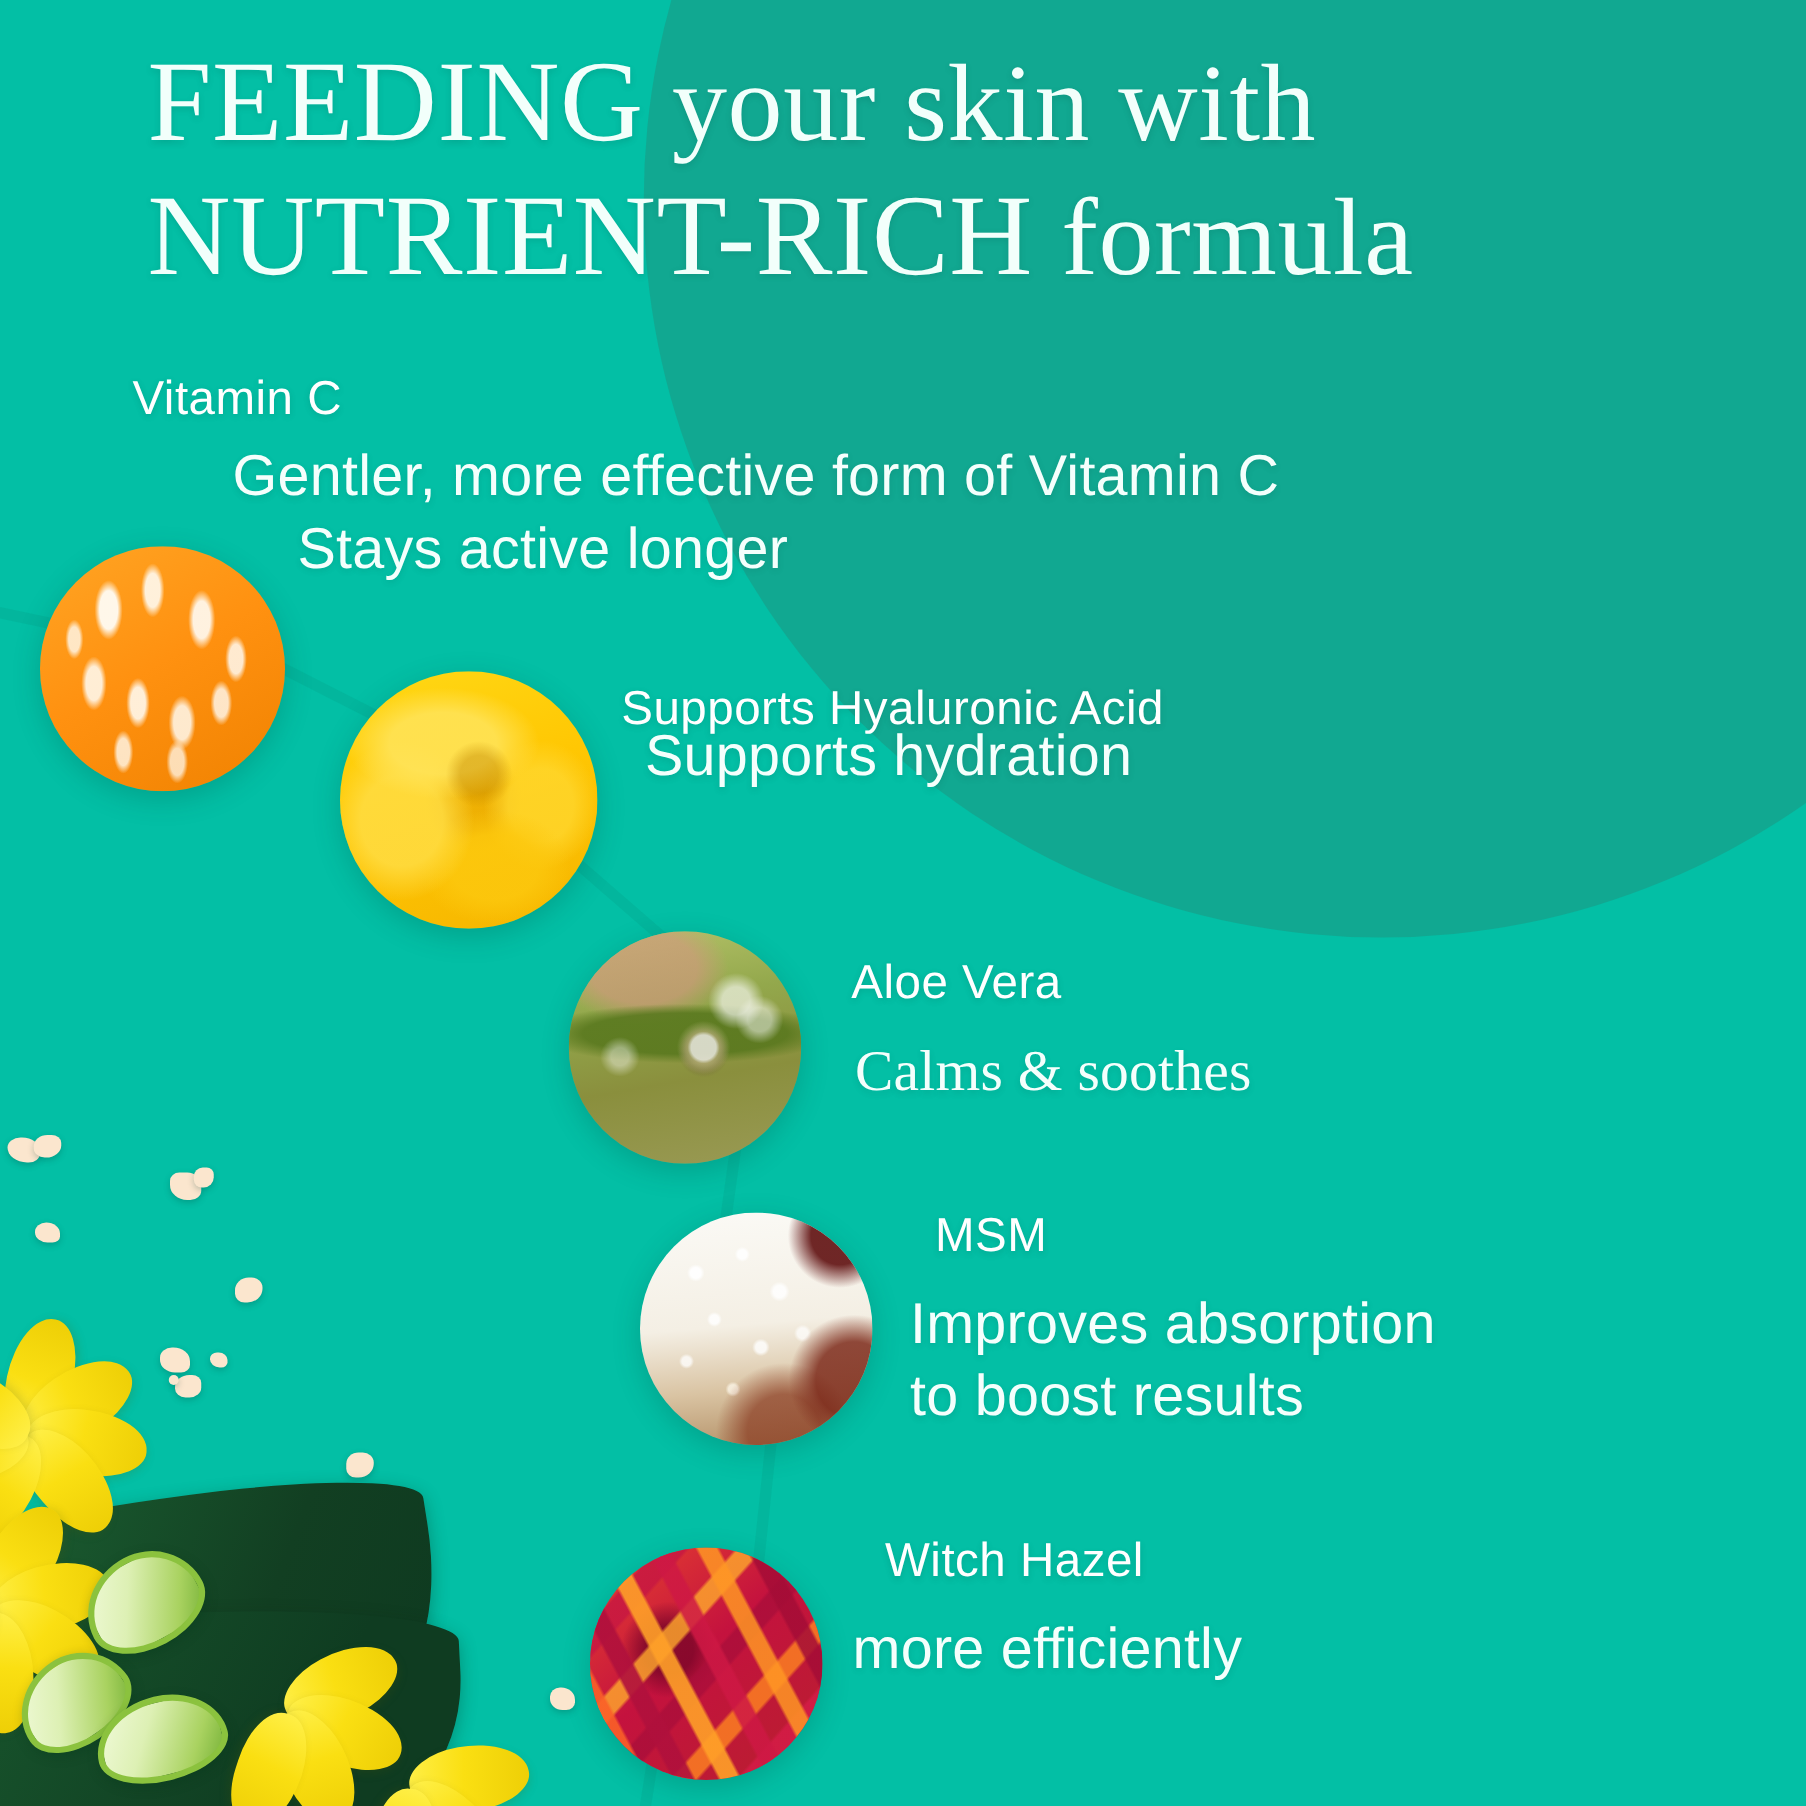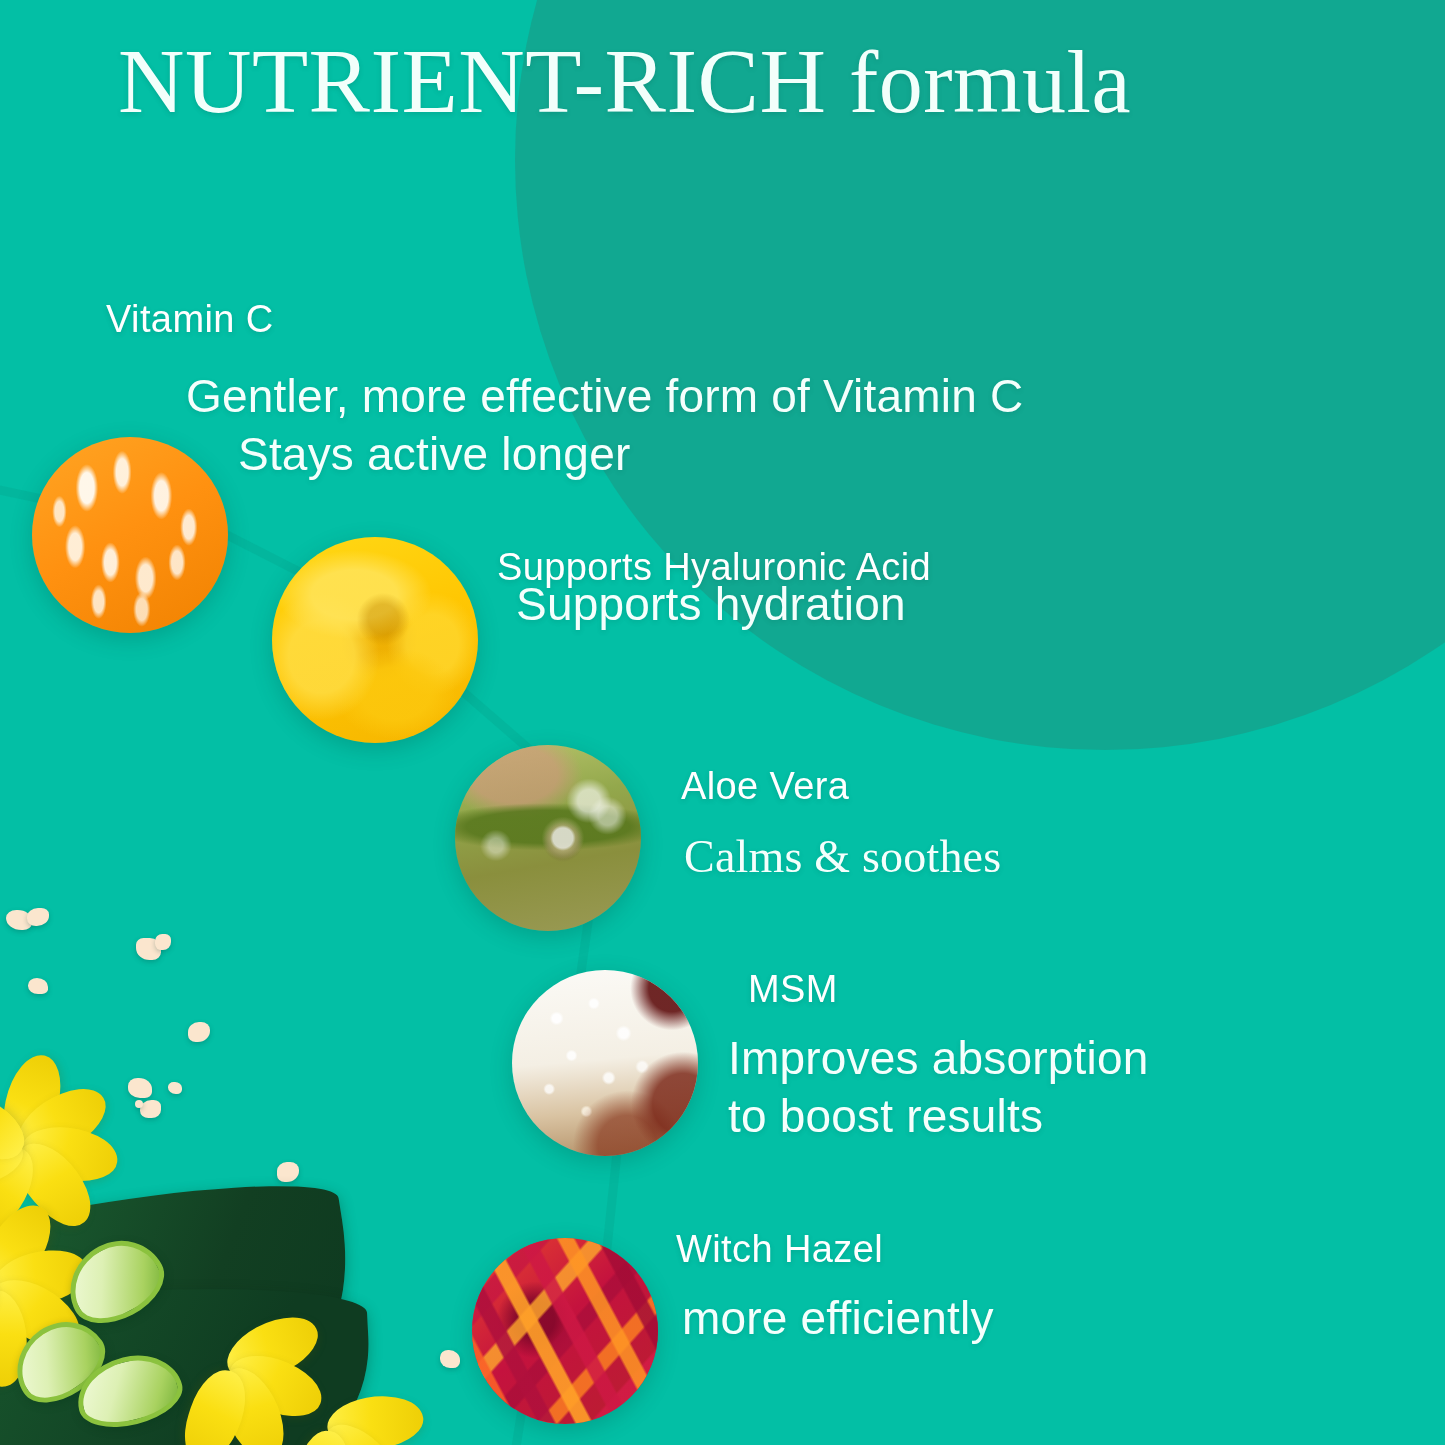--- a/index.html
+++ b/index.html
@@ -145,29 +145,32 @@
 
   <div class="conn" style="left:-10px;top:492px;width:80px;height:9px;transform:rotate(12deg);"></div>
   <div class="conn" style="left:205px;top:555px;width:140px;height:9px;transform:rotate(27deg);"></div>
   <div class="conn" style="left:440px;top:715px;width:110px;height:9px;transform:rotate(41deg);"></div>
   <div class="conn" style="left:580px;top:905px;width:9px;height:85px;transform:rotate(8deg);"></div>
   <div class="conn" style="left:607px;top:1150px;width:9px;height:110px;transform:rotate(6deg);"></div>
   <div class="conn" style="left:515px;top:1395px;width:9px;height:60px;transform:rotate(9deg);"></div>
 
   <div class="headline">
     <div>
+      <span class="big">FEEDING</span><span> your skin with</span>
+    </div>
+    <div>
       <span class="big">NUTRIENT-RICH</span><span> formula</span>
     </div>
   </div>
 
   <div class="circle" style="left:32px;top:437px;width:196px;height:196px;">
     <div class="tex tex-orange"></div>
   </div>
   <div class="ing-title" style="left:106px;top:298px;">Vitamin C</div>
-  <div class="ing-desc" style="left:186px;top:368px;">
+  <div class="ing-desc" style="left:186px;top:352px;">
     <div>Gentler, more effective form of Vitamin C</div>
     <div style="margin-left:52px;">Stays active longer</div>
   </div>
 
   <div class="circle" style="left:272px;top:537px;width:206px;height:206px;">
     <div class="tex tex-flower"></div>
   </div>
   <div class="ing-title" style="left:497px;top:546px;">Supports Hyaluronic Acid</div>
   <div class="ing-desc" style="left:516px;top:576px;">
     <div>Supports hydration</div>
@@ -186,21 +189,21 @@
   </div>
   <div class="ing-title" style="left:748px;top:968px;">MSM</div>
   <div class="ing-desc" style="left:728px;top:1030px;">
     <div>Improves absorption</div>
     <div>to boost results</div>
   </div>
 
   <div class="circle" style="left:472px;top:1238px;width:186px;height:186px;">
     <div class="tex tex-witch"></div>
   </div>
-  <div class="ing-title" style="left:676px;top:1228px;">Witch Hazel</div>
+  <div class="ing-title" style="left:708px;top:1228px;">Witch Hazel</div>
   <div class="ing-desc" style="left:706px;top:1290px;">
     <div style="margin-left:-24px;">more efficiently</div>
   </div>
 
   <div class="flake" style="left:6px;top:910px;width:26px;height:20px;border-radius:40% 55% 35% 60%;"></div>
   <div class="flake" style="left:27px;top:908px;width:22px;height:18px;border-radius:50% 35% 55% 40%;"></div>
   <div class="flake" style="left:136px;top:938px;width:25px;height:22px;border-radius:30% 45% 35% 55%;"></div>
   <div class="flake" style="left:155px;top:934px;width:16px;height:16px;border-radius:45% 35% 50% 40%;"></div>
   <div class="flake" style="left:28px;top:978px;width:20px;height:16px;border-radius:45% 55% 30% 50%;"></div>
   <div class="flake" style="left:188px;top:1022px;width:22px;height:20px;border-radius:50% 40% 55% 35%;"></div>

